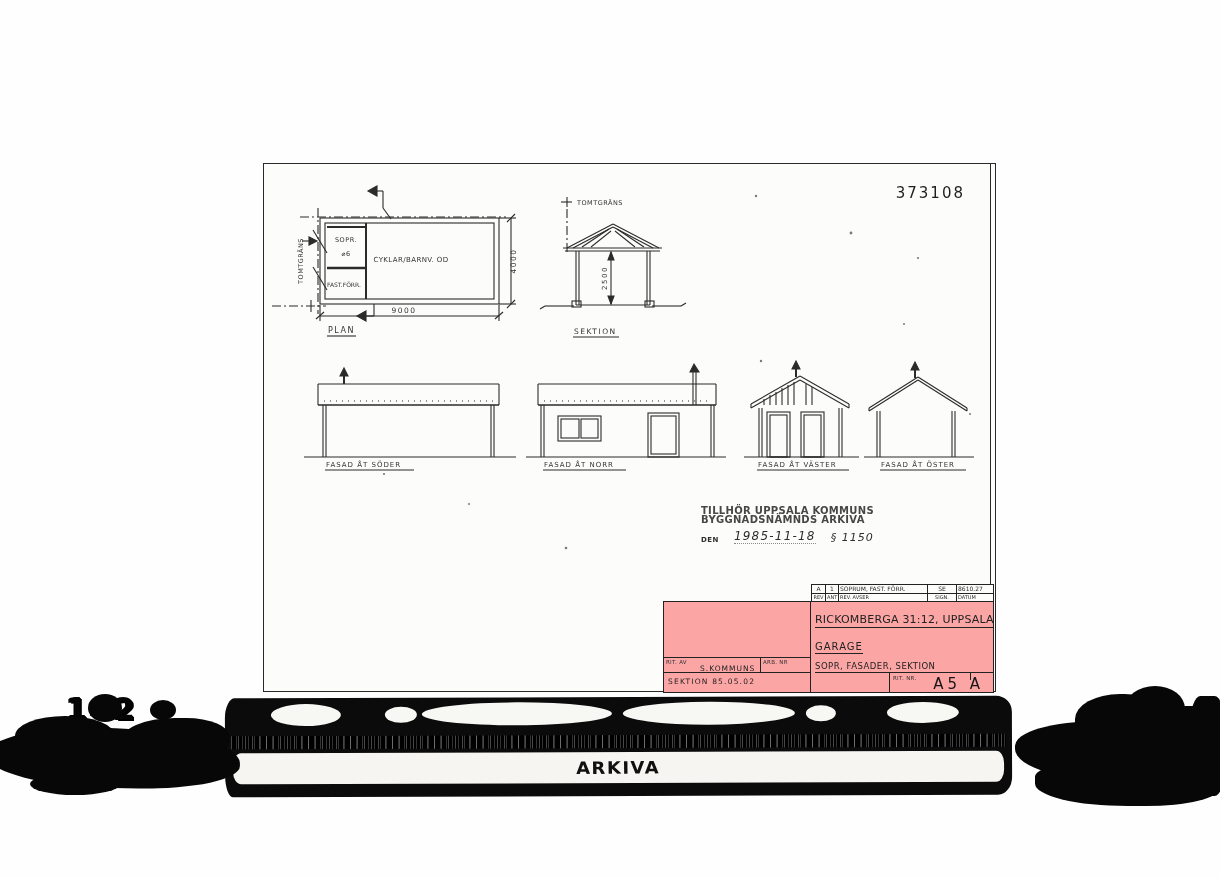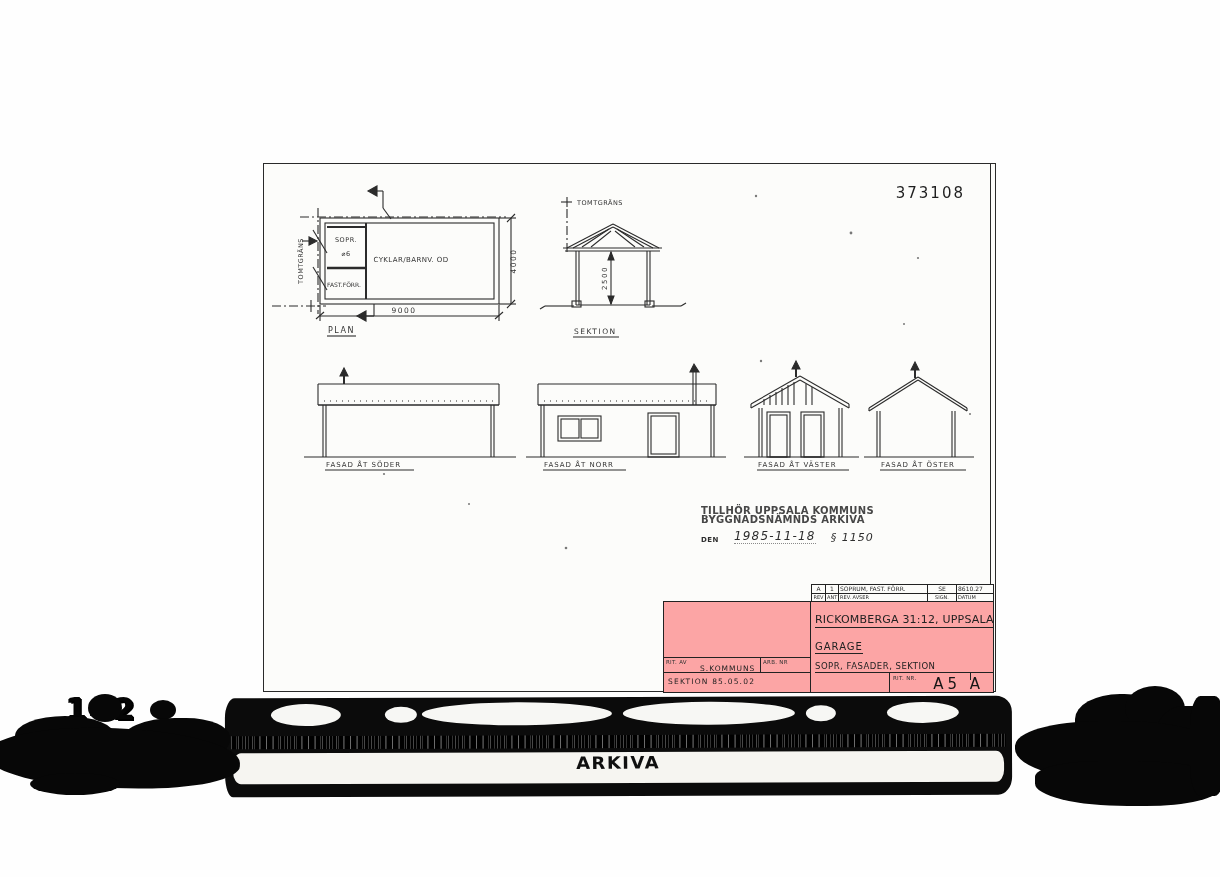--- a/index.html
+++ b/index.html
@@ -57,21 +57,21 @@
   .h1{left:46px;top:6px;width:70px;height:22px}
   .h2{left:160px;top:9px;width:32px;height:16px}
   .h3{left:197px;top:5px;width:190px;height:23px}
   .h4{left:398px;top:5px;width:172px;height:23px}
   .h5{left:581px;top:9px;width:30px;height:16px}
   .h6{left:662px;top:6px;width:72px;height:21px}
   .film-texture{position:absolute;left:6px;top:38px;right:6px;height:13px;
     background:repeating-linear-gradient(90deg,rgba(255,255,255,.28) 0 1px,transparent 1px 7px),
                repeating-linear-gradient(90deg,#000 0 5px,#333 5px 6px)}
   .film-white{position:absolute;left:8px;top:55px;width:771px;height:31px;background:#f6f5f1;border-radius:8px/12px;text-align:center}
-  .arkiva{display:inline-block;font-weight:bold;font-size:18px;letter-spacing:1.5px;color:#101010;transform:scaleY(.95) rotate(-.4deg)}
+  .arkiva{display:inline-block;margin-top:5px;font-weight:bold;font-size:18px;letter-spacing:1.5px;color:#101010;transform:scaleY(.95) rotate(-.4deg)}
   .ink-left{position:absolute;left:0;top:2px;width:245px;height:115px}
   .ink-right{position:absolute;left:1005px;top:0;width:215px;height:125px}
   .blob{position:absolute;background:#070707}
   .b1{left:-12px;top:40px;width:252px;height:60px;border-radius:45% 55% 40% 50%;transform:rotate(1deg)}
   .b2{left:15px;top:28px;width:100px;height:40px;border-radius:50%}
   .b3{left:120px;top:30px;width:110px;height:48px;border-radius:50% 40% 55% 45%}
   .b4{left:88px;top:6px;width:34px;height:28px;border-radius:50%}
   .b5{left:150px;top:12px;width:26px;height:20px;border-radius:50%}
   .b6{left:30px;top:85px;width:90px;height:22px;border-radius:50%}
   .left-number{position:absolute;left:66px;top:3px;font-size:30px;font-weight:bold;color:#050505;letter-spacing:3px;

